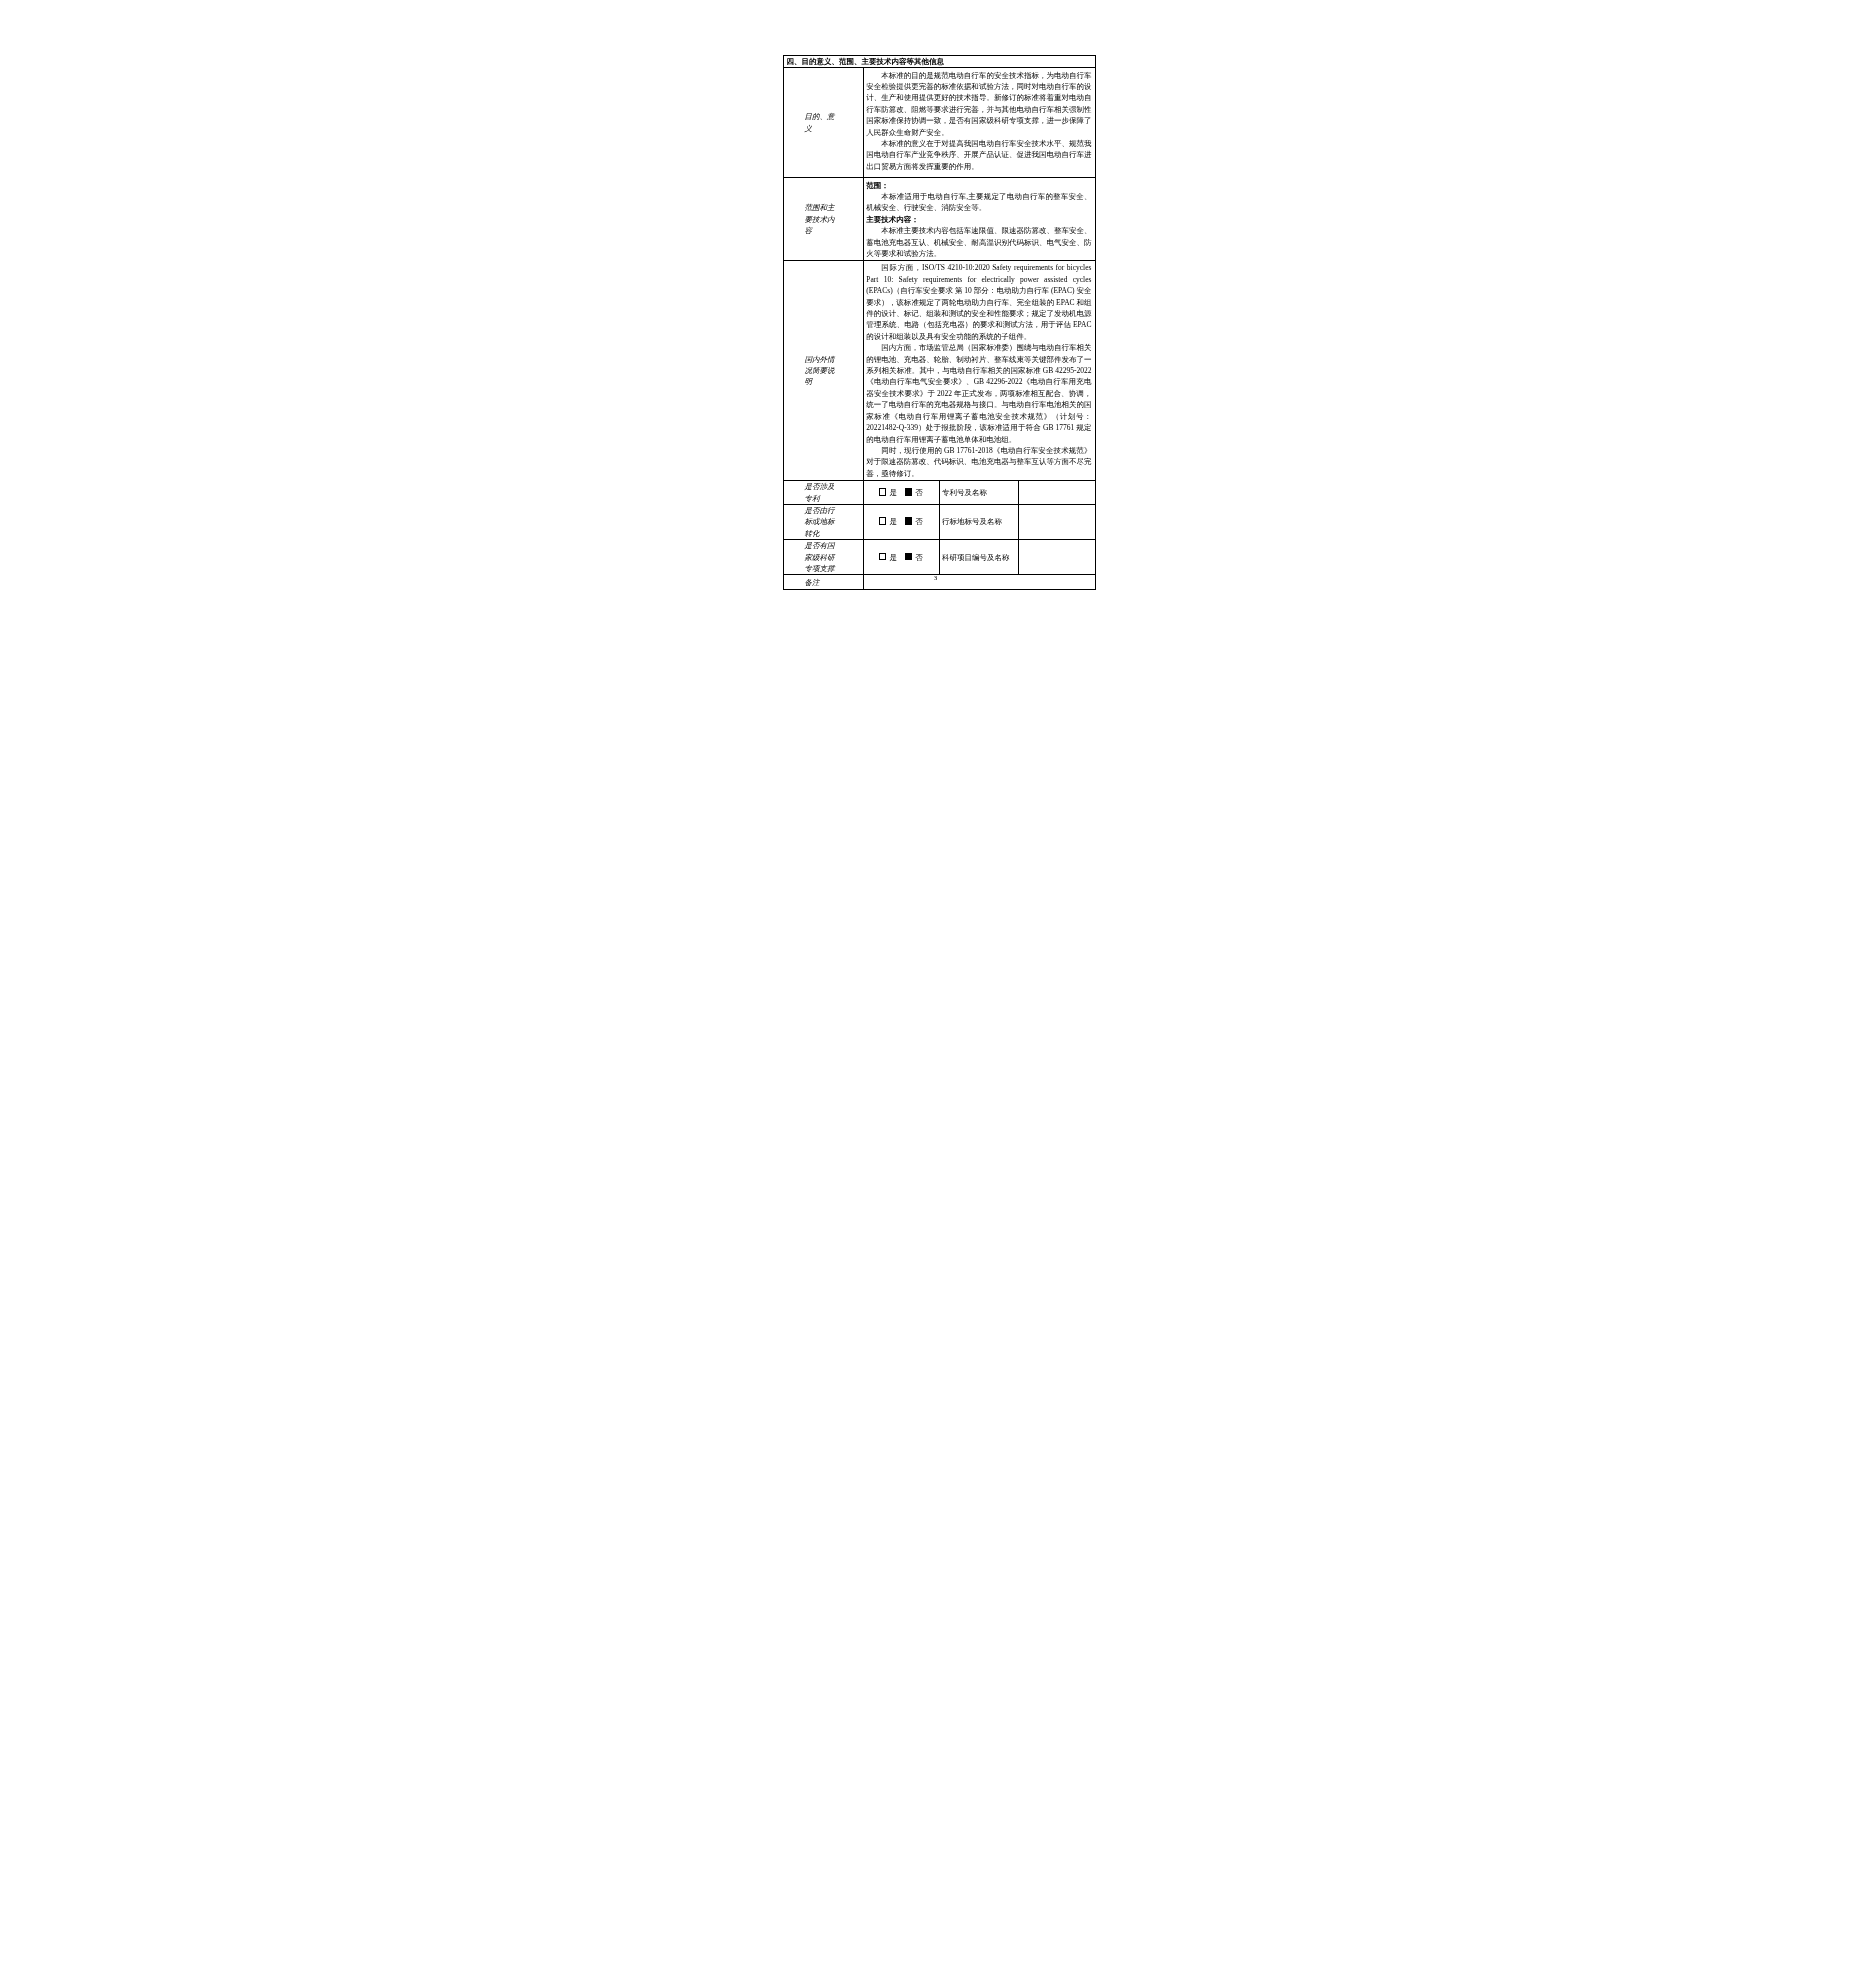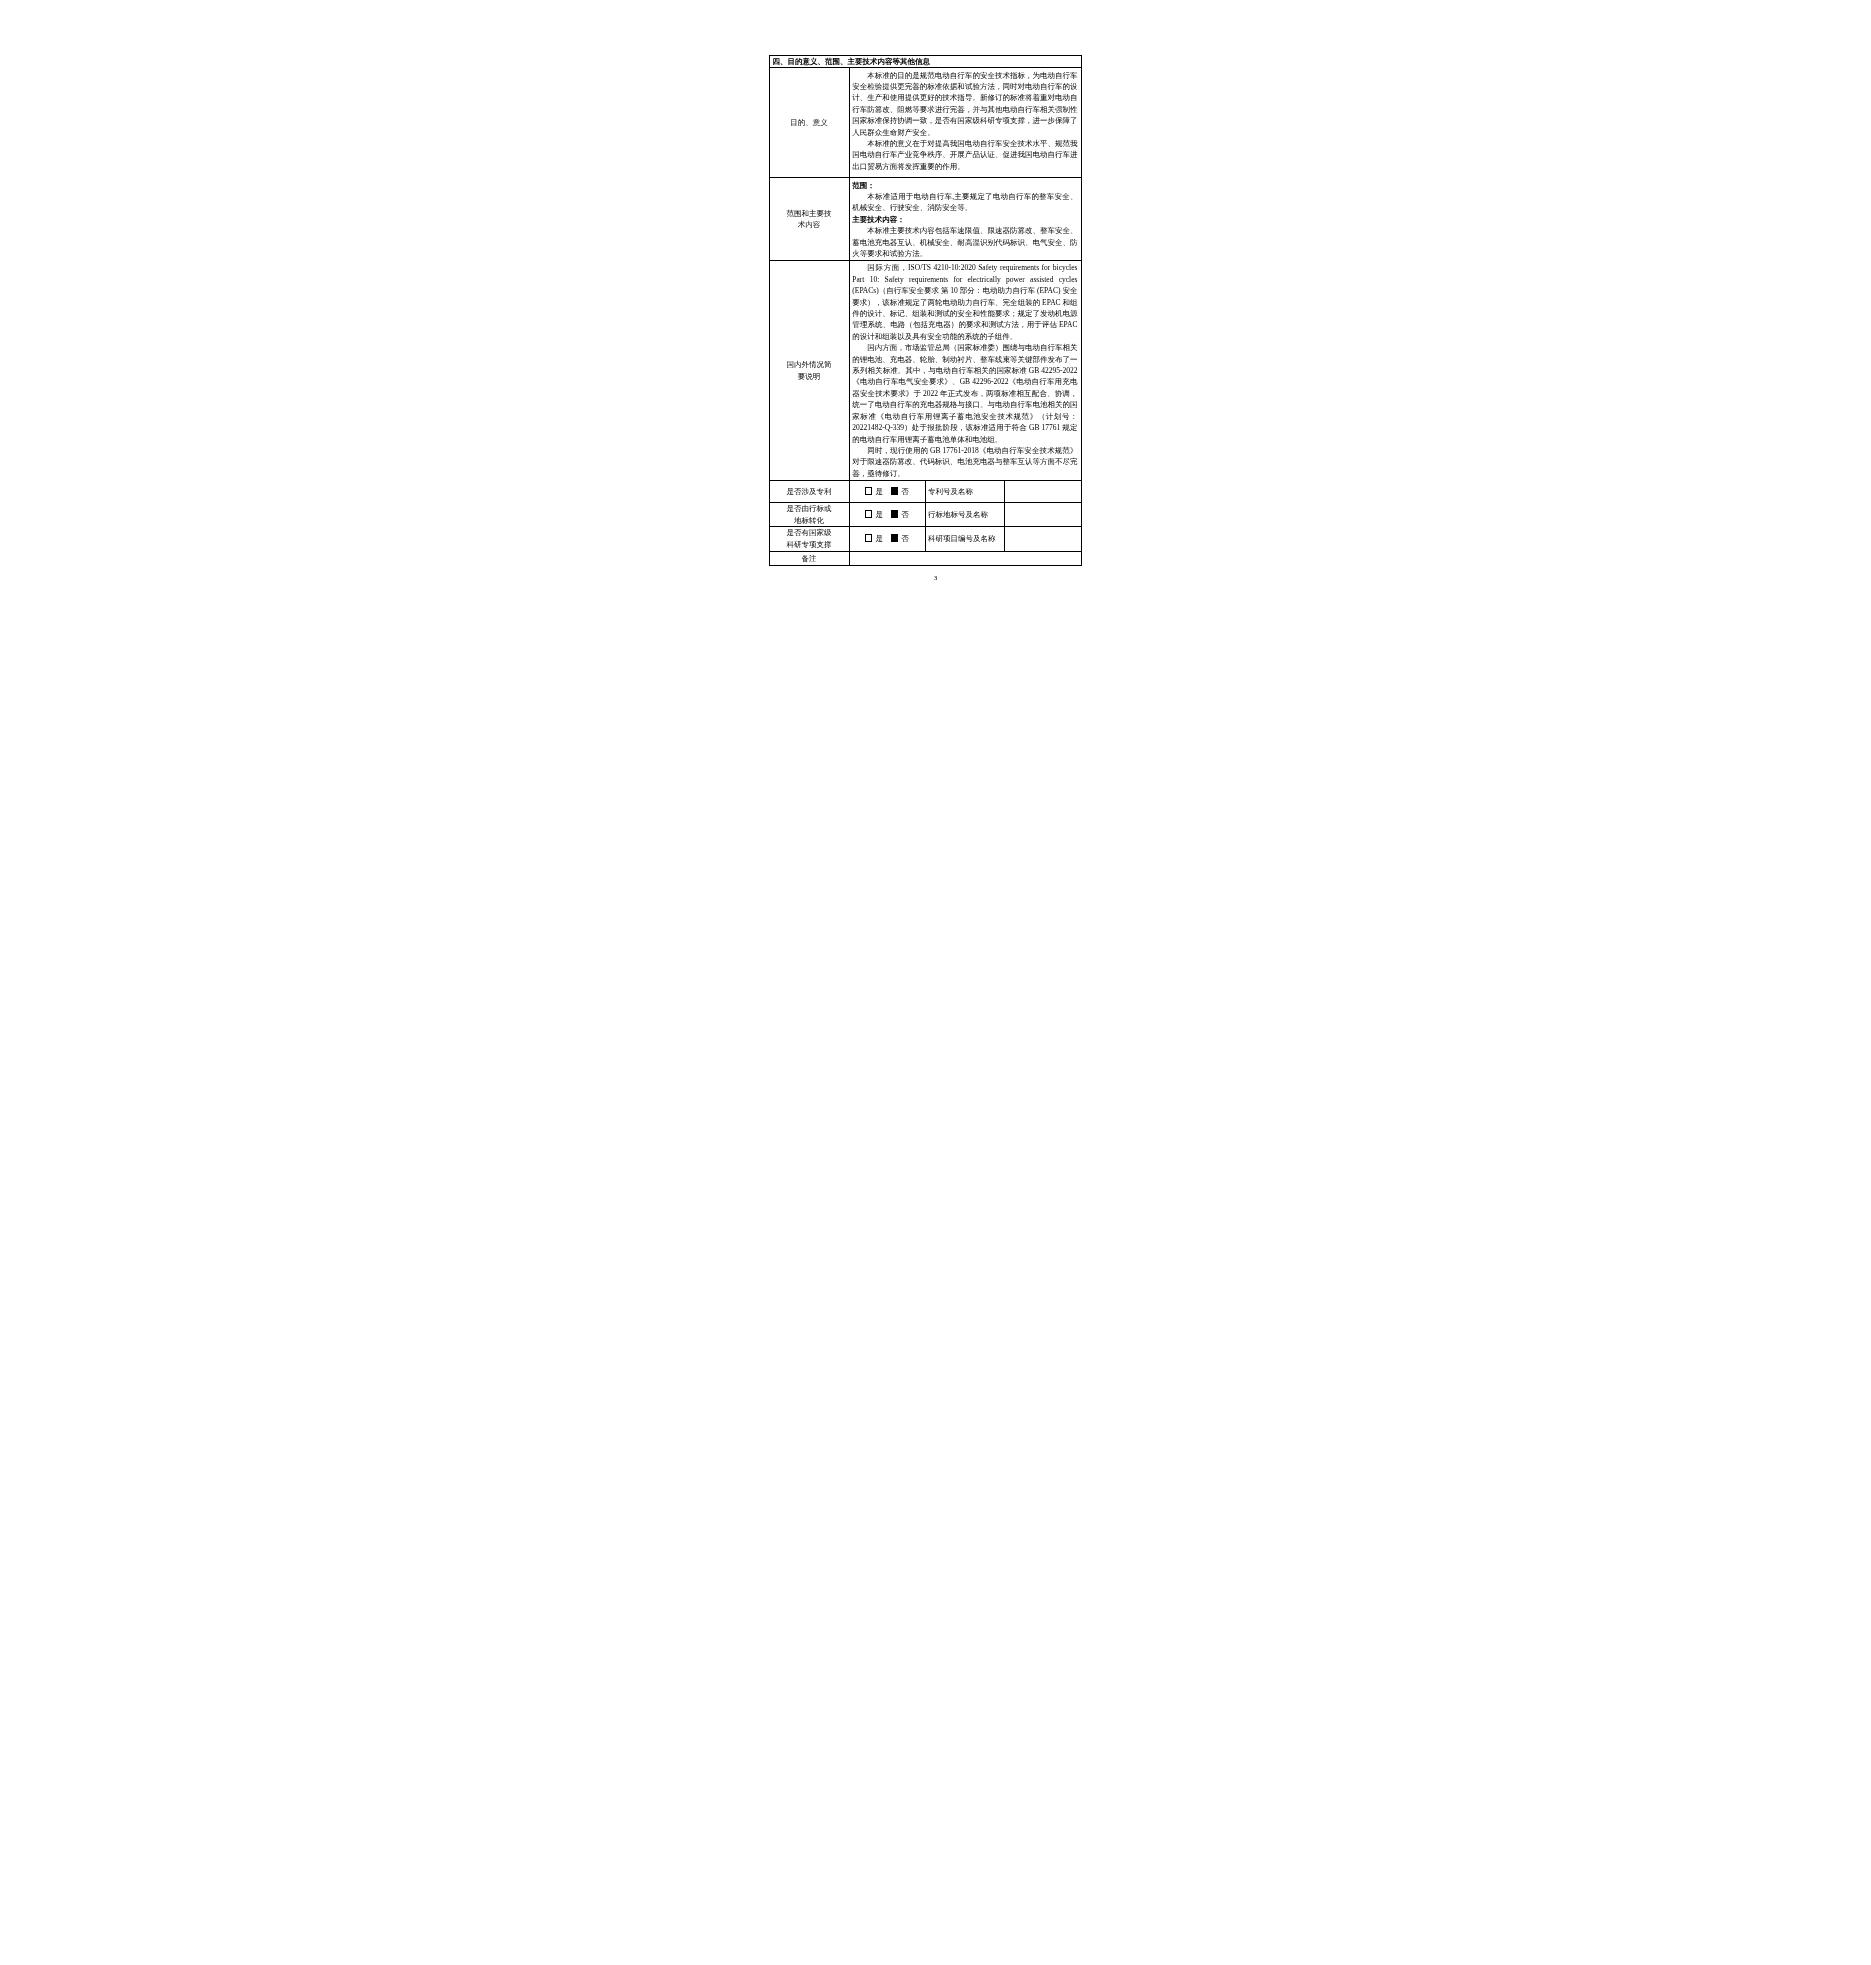--- a/index.html
+++ b/index.html
@@ -5,43 +5,44 @@
   html,body{margin:0;padding:0;background:#ffffff;}
   .sheet{
     position:relative;
     width:432px;height:612px;
     margin:0 auto;
     background:#ffffff;
     font-family:"Liberation Serif","DejaVu Serif",serif;
     color:#000;
   }
   table.form{
-    position:absolute;left:49px;top:55px;
+    position:absolute;left:63px;top:55px;
     width:312px;
     border-collapse:collapse;
     table-layout:fixed;
   }
   table.form{border:1.2px solid #000;}
   table.form td{
     border-left:0.8px solid #000;
     border-right:0.8px solid #000;
     border-top:1.2px solid #000;
     border-bottom:1.2px solid #000;
     font-size:7.5px;line-height:11.4px;
     overflow:hidden;
   }
   td.title-cell{
     height:10.6px;
     font-weight:bold;
     padding:0 2.4px 0 3.1px;
     text-align:left;vertical-align:middle;
   }
   td.lbl{
-    text-align:center;vertical-align:middle;
-    padding:0 14px;
+    vertical-align:middle;
+    padding:0 21px;
+    font-style:italic;
   }
   td.content{
     text-align:justify;vertical-align:top;
     padding:1.2px 3.1px 0.8px 2.8px;
   }
   td.content p{margin:0;}
   p.para{text-indent:2em;}
   p.hd{font-weight:bold;text-indent:0;}
   td.cbcell{text-align:center;vertical-align:middle;padding:0 1.6px;white-space:nowrap;}
   td.fld{vertical-align:middle;padding:0 2.4px;}

